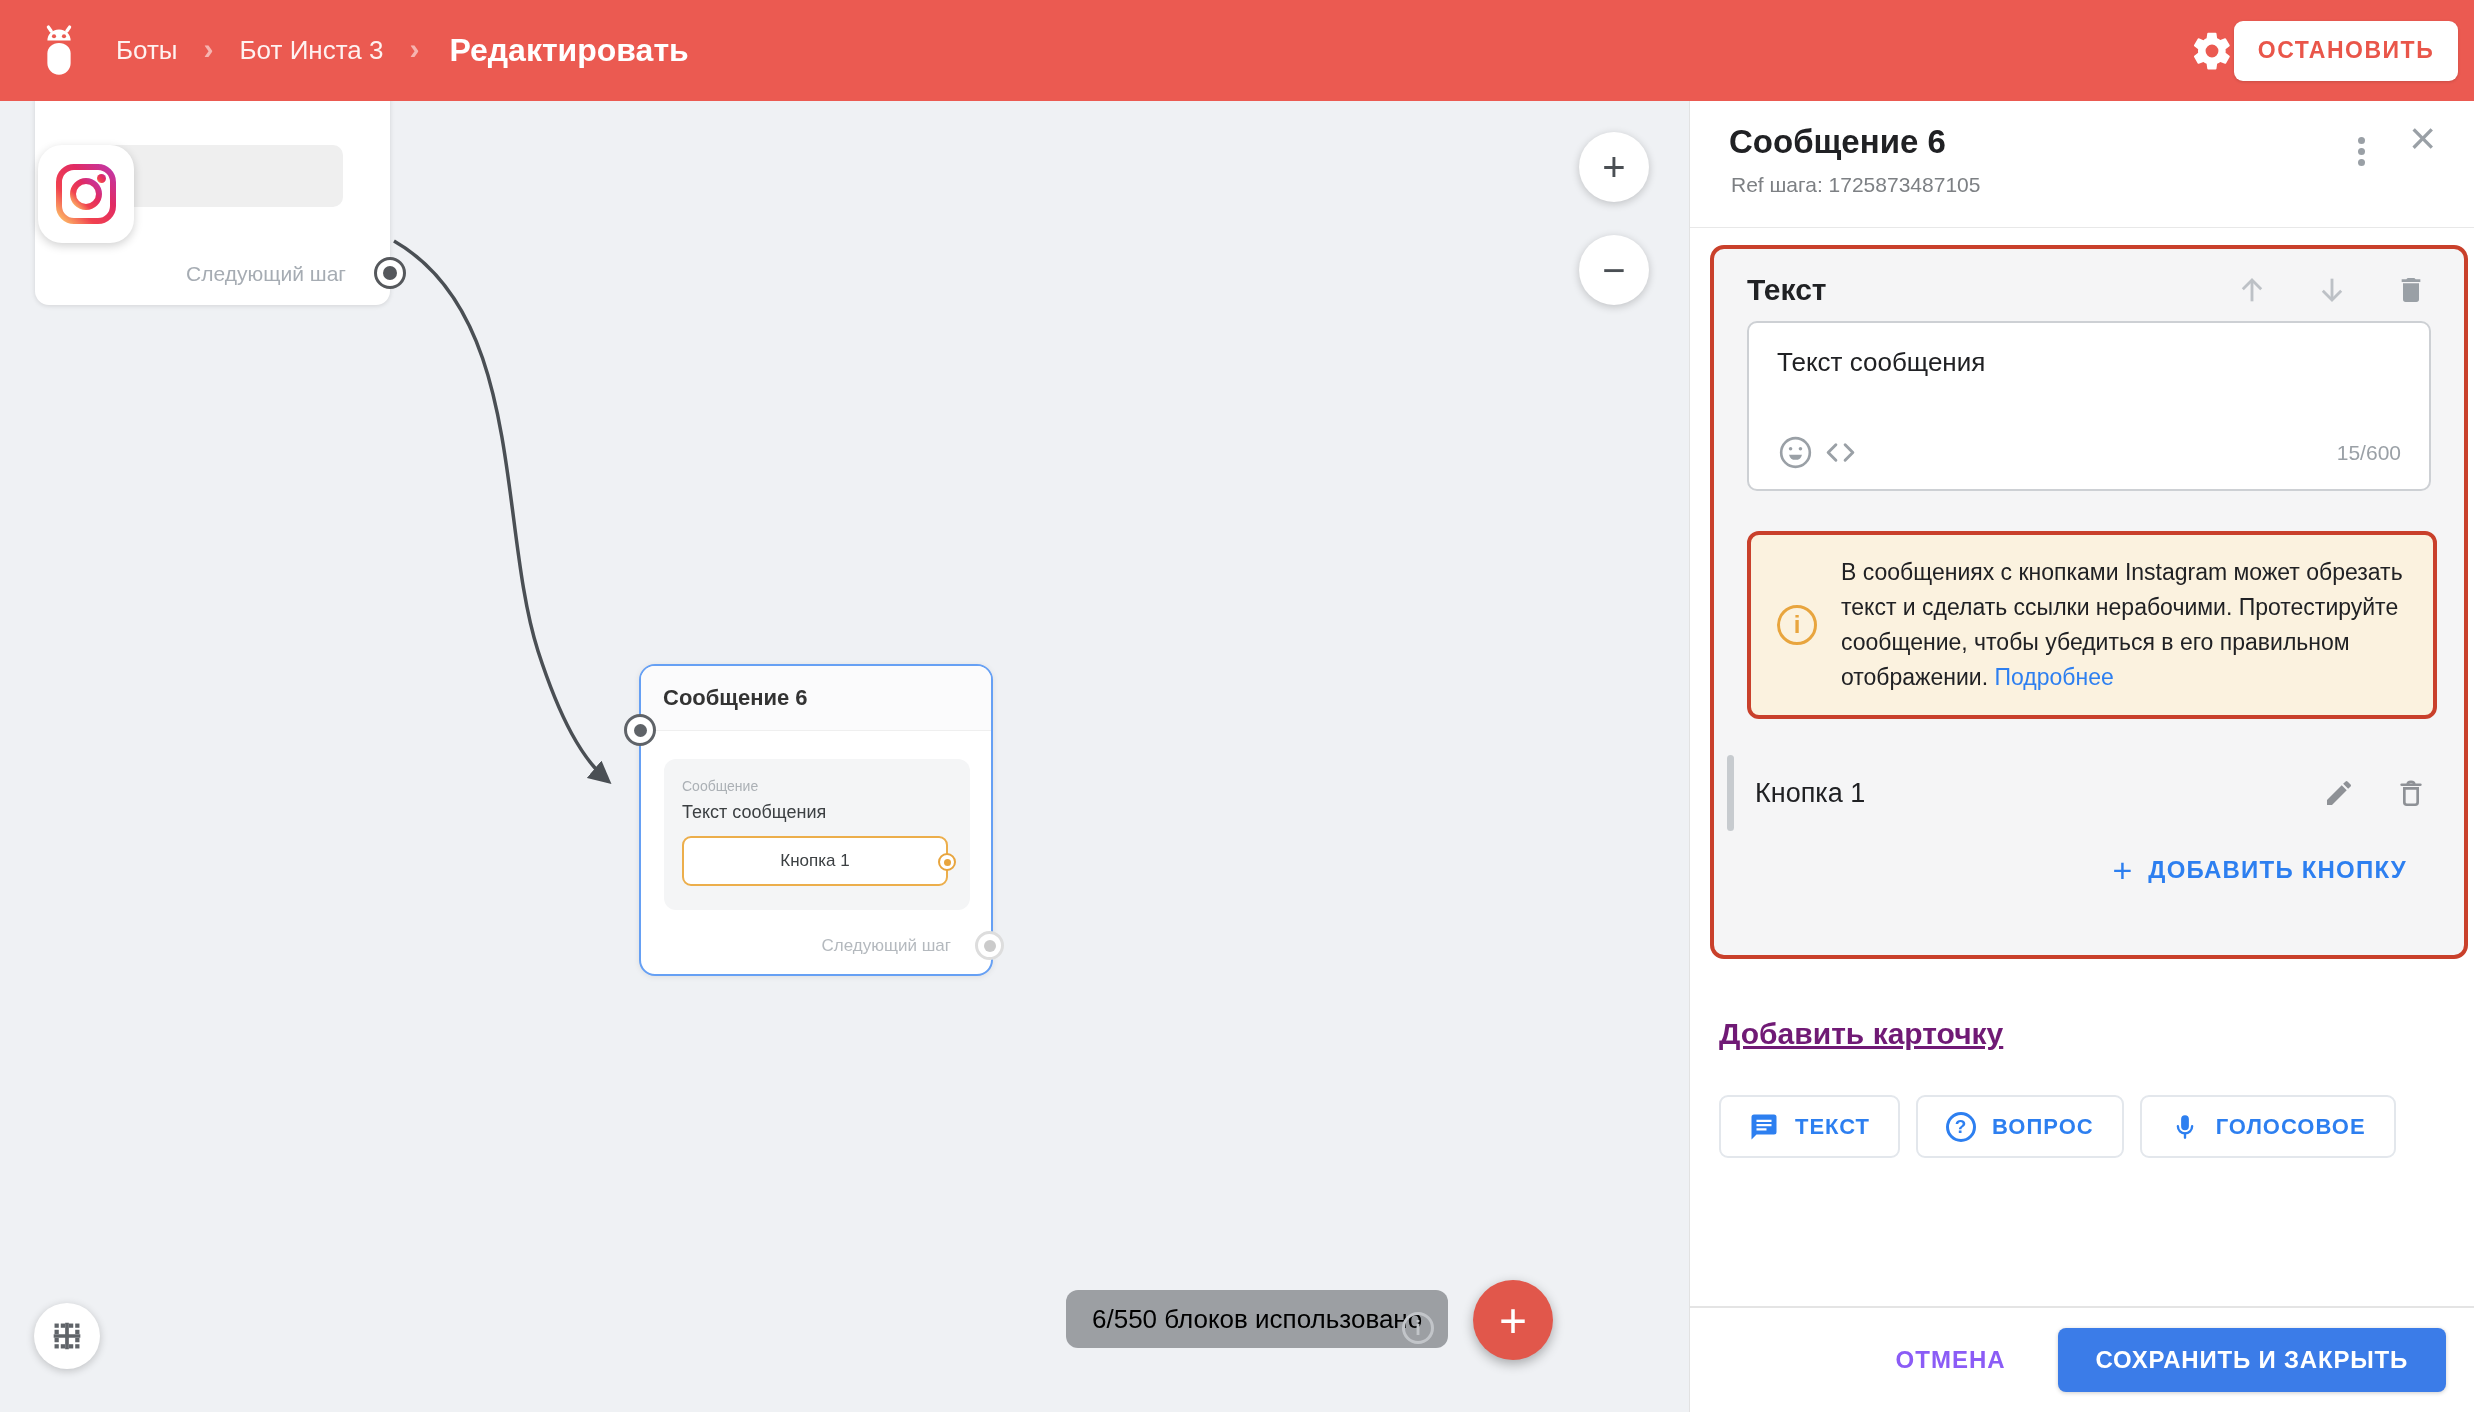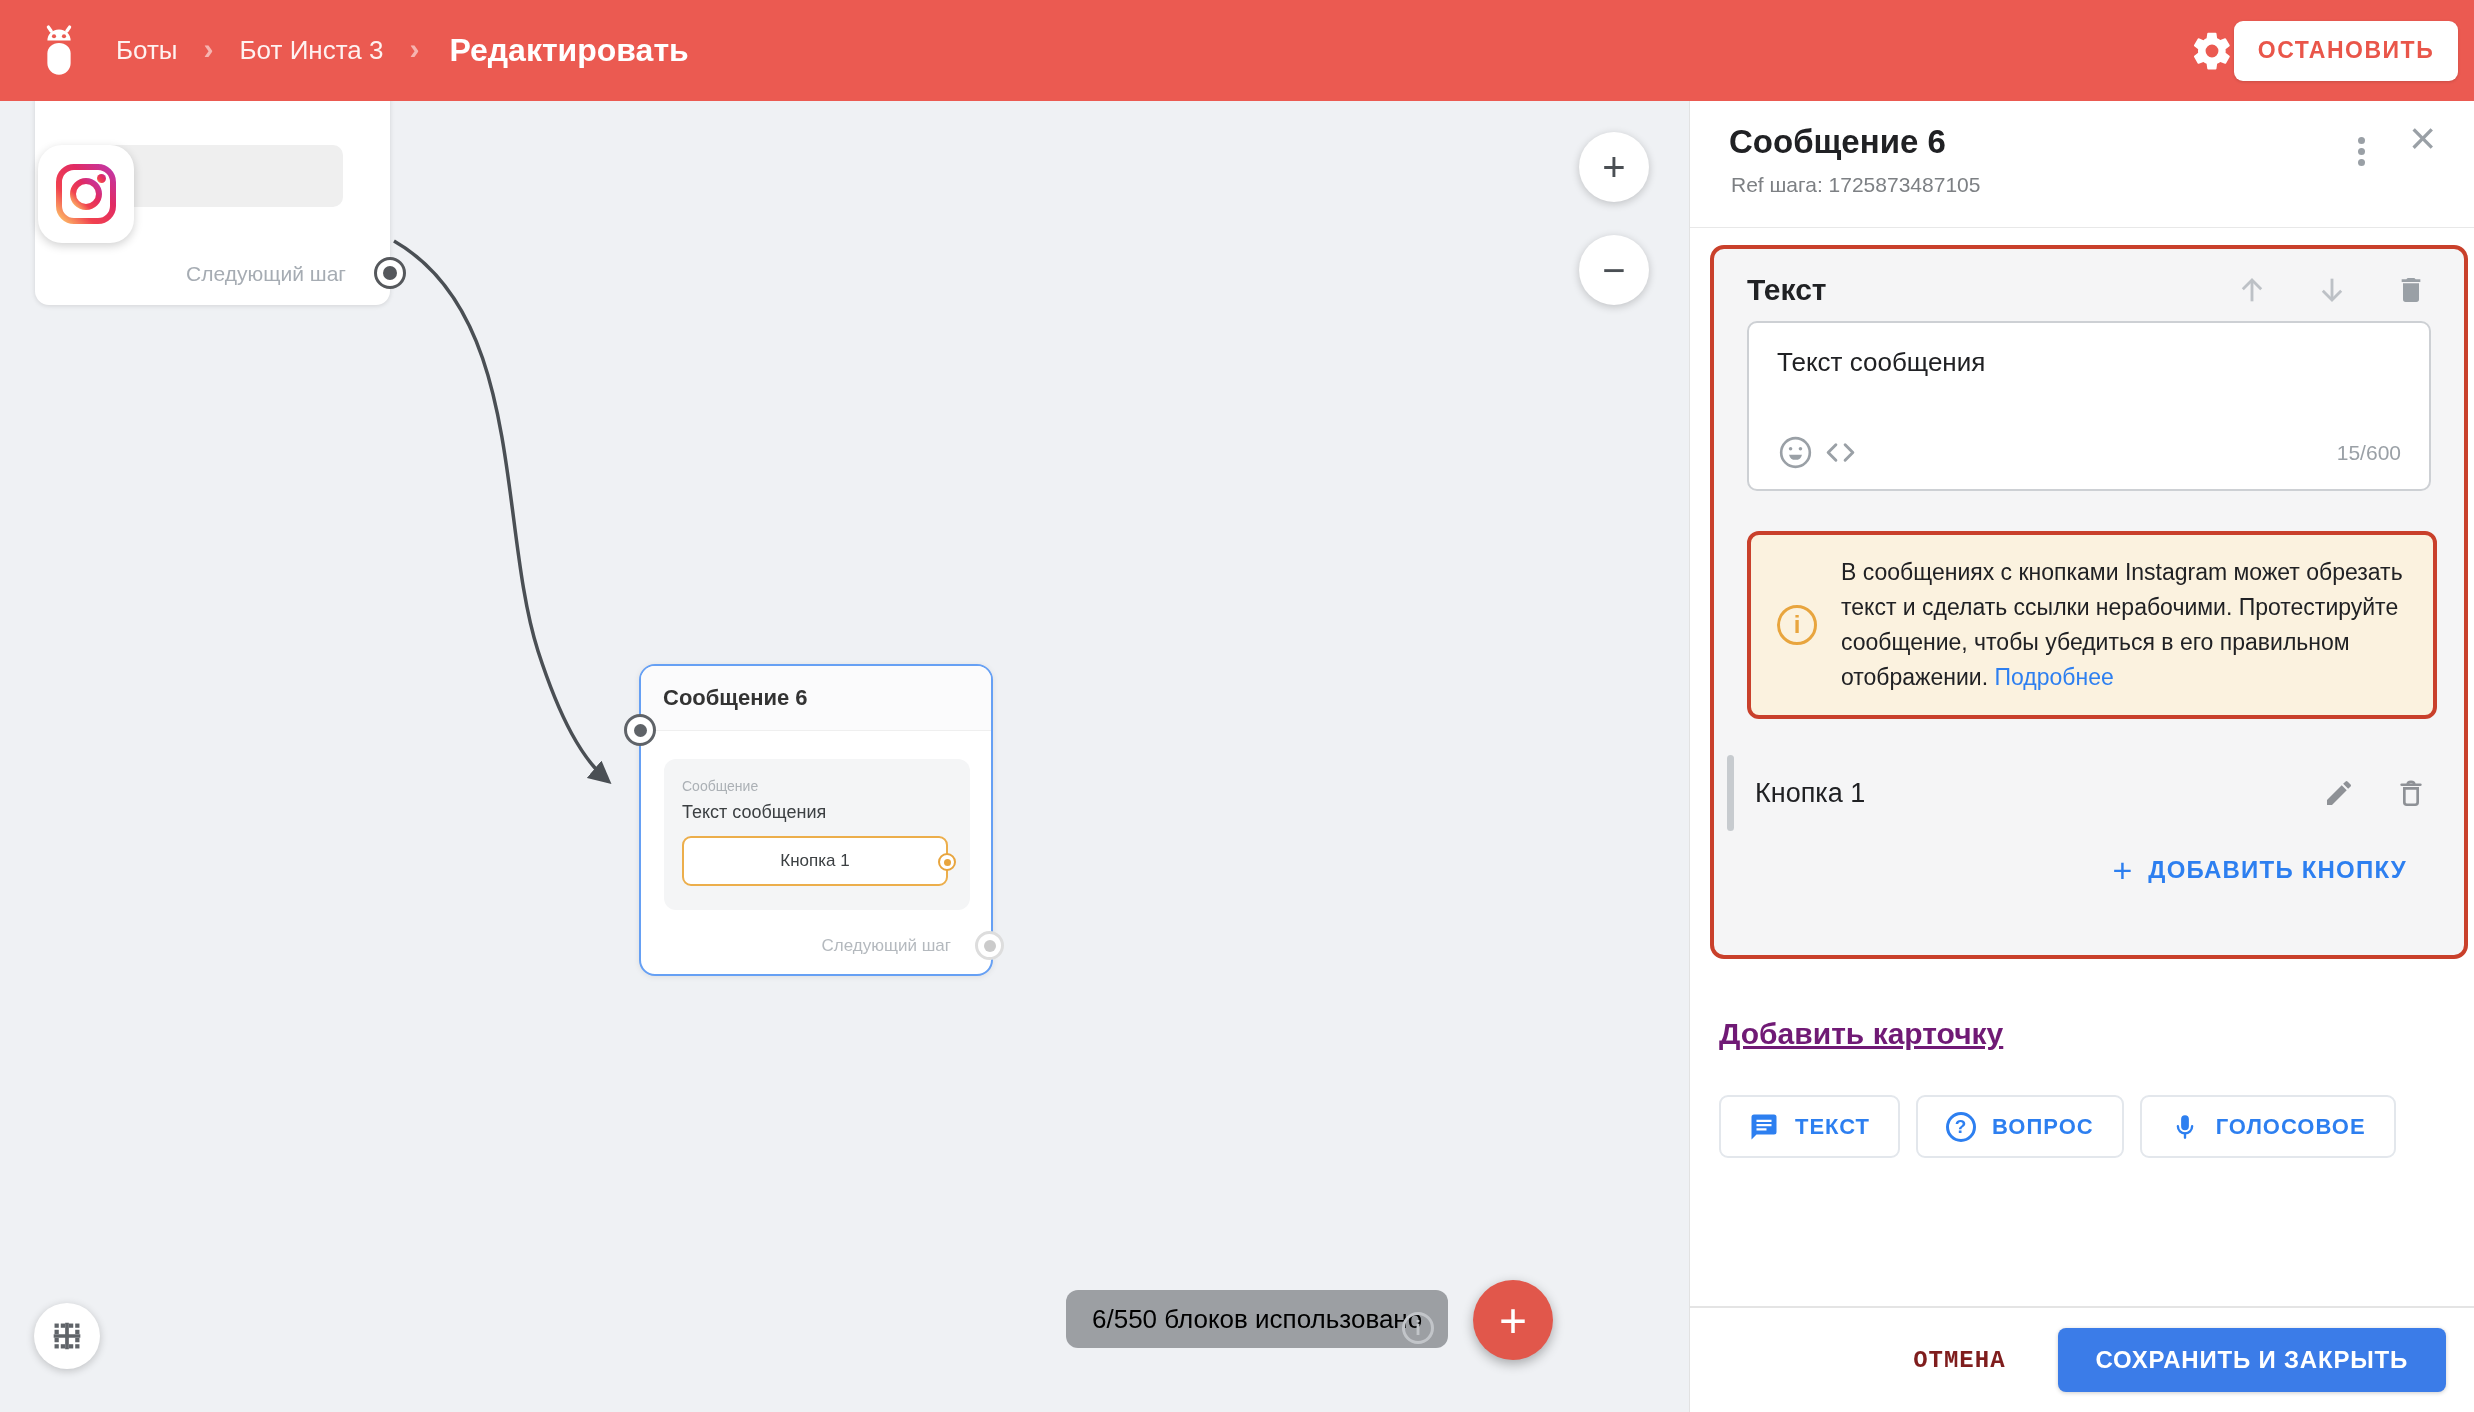--- a/index.html
+++ b/index.html
@@ -124,21 +124,21 @@
   .add-card-heading { font-size:30px; font-weight:bold; color:#701a75;text-decoration:underline; }
   .option-grid { margin-top:44px; display:flex; flex-wrap:wrap; gap:16px 16px; width:700px; }
   .option-btn { height:63px; background:#fff; border:2px solid #E3E7EC; border-radius:9px; padding:0 28px;
                 display:flex; align-items:center; gap:16px; color:#2D7FF0; font-family:inherit;
                 font-size:22px; font-weight:bold; letter-spacing:1px; cursor:pointer; }
   .q-icon { width:30px; height:30px; border:3px solid #2D7FF0; border-radius:50%; font-size:19px; font-weight:bold;
             display:flex; align-items:center; justify-content:center; }
 
   .panel-footer { position:absolute; left:0; bottom:0; width:100%; height:106px; border-top:2px solid #E4E4E4;
                   display:flex; align-items:center; justify-content:flex-end; gap:52px; padding-right:28px; background:#fff; }
-  .cancel-btn { background:none; border:none; color:#7f1d1d; font-family:Liberation Mono, monospace; font-size:24px; font-weight:bold;
+  .cancel-btn { background:none; border:none; color:#8b5cf6; font-family:Liberation Sans, sans-serif; font-size:24px; font-weight:bold;
                 letter-spacing:1px; cursor:pointer;text-align:right; }
   .save-btn { height:64px; padding:0 38px; background:#3B7CE8; border:none; border-radius:8px; color:#fff;
               font-family:inherit; font-size:24px; font-weight:bold; letter-spacing:.8px; cursor:pointer;
               box-shadow:0 1px 4px rgba(0,0,0,.2); }
 </style>
 </head>
 <body>
 
 <div class="app">
 

